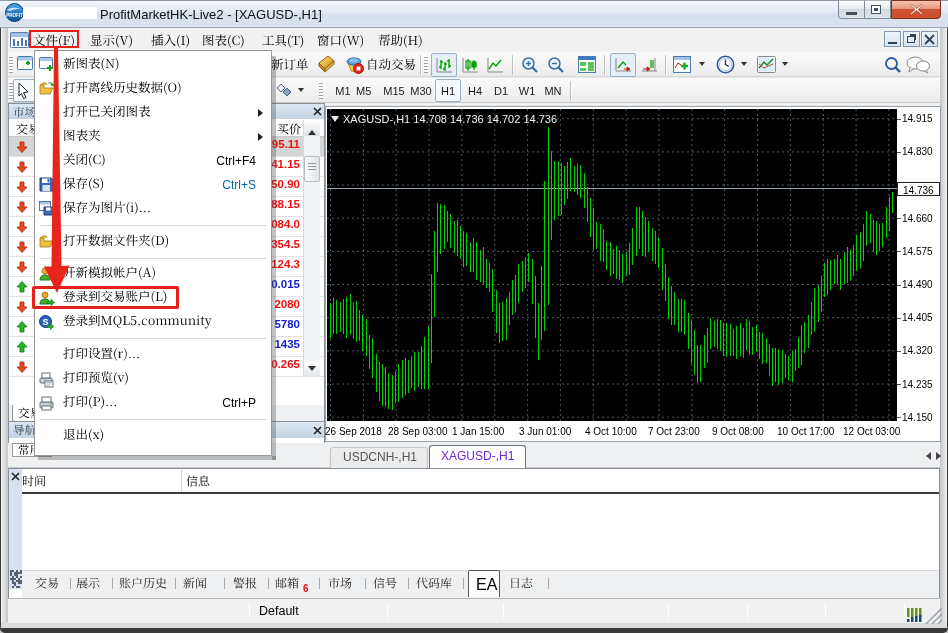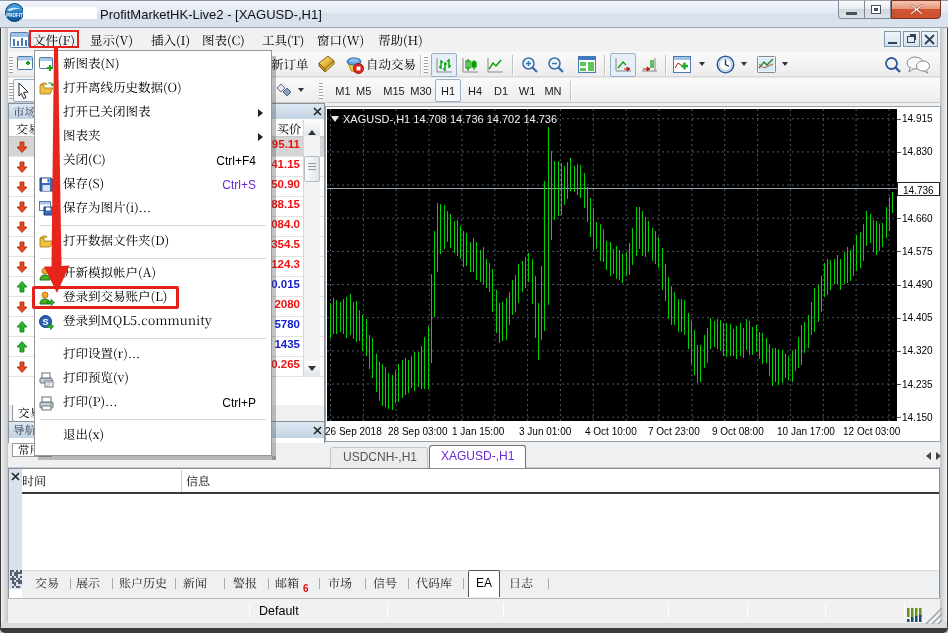--- a/index.html
+++ b/index.html
@@ -274,21 +274,21 @@
 <div class="abs" style="left:897px;top:417px;width:4px;height:1px;background:#555"></div>
 <div class="abs" style="left:897px;top:182px;width:43px;height:14px;background:#fff;border:1px solid #222"></div>
 <div class="abs ptxt" style="left:903px;top:185px">14.736</div>
 <div class="abs ptxt" style="left:325px;top:426px">26 Sep 2018</div>
 <div class="abs ptxt" style="left:388px;top:426px">28 Sep 03:00</div>
 <div class="abs ptxt" style="left:452px;top:426px">1 Jan 15:00</div>
 <div class="abs ptxt" style="left:519px;top:426px">3 Jun 01:00</div>
 <div class="abs ptxt" style="left:585px;top:426px">4 Oct 10:00</div>
 <div class="abs ptxt" style="left:648px;top:426px">7 Oct 23:00</div>
 <div class="abs ptxt" style="left:712px;top:426px">9 Oct 08:00</div>
-<div class="abs ptxt" style="left:777px;top:426px">10 Jan 17:00</div>
+<div class="abs ptxt" style="left:777px;top:426px">10 Oct 17:00</div>
 <div class="abs ptxt" style="left:843px;top:426px">12 Oct 03:00</div>
 <div class="abs" style="left:8px;top:443px;width:932px;height:25px;background:#eff0f1;border-bottom:1px solid #c8c8c8"></div>
 <div class="abs" style="left:330px;top:447px;width:98px;height:21px;border:1px solid #c4c4c4;border-bottom:none;background:#ebecee;border-radius:3px 3px 0 0"></div>
 <div class="abs" style="left:343px;top:450px;font-size:12px;color:#555">USDCNH-,H1</div>
 <div class="abs" style="left:429px;top:445px;width:97px;height:23px;border:1px solid #707070;border-bottom:none;background:#fff;border-radius:3px 3px 0 0"></div>
 <div class="abs" style="left:441px;top:449px;font-size:12px;color:#6d28d9">XAGUSD-,H1</div>
 <div class="abs" style="left:922px;top:452px;width:0;height:0;border:4px solid transparent;border-right:5px solid #444"></div>
 <div class="abs" style="left:936px;top:452px;width:0;height:0;border:4px solid transparent;border-left:5px solid #444"></div>
 <div class="abs" style="left:8px;top:103px;width:317px;height:340px;background:#fff;border:1px solid #8a9098"></div>
 <div class="abs" style="left:9px;top:104px;width:315px;height:15px;background:linear-gradient(#dde7f2,#c3d3e4)"></div>
@@ -473,21 +473,21 @@
 <div class="abs" style="left:175px;top:578px;width:1px;height:11px;background:#aaa"></div>
 <div class="abs" style="left:224px;top:578px;width:1px;height:11px;background:#aaa"></div>
 <div class="abs" style="left:268px;top:578px;width:1px;height:11px;background:#aaa"></div>
 <div class="abs" style="left:319px;top:578px;width:1px;height:11px;background:#aaa"></div>
 <div class="abs" style="left:365px;top:578px;width:1px;height:11px;background:#aaa"></div>
 <div class="abs" style="left:408px;top:578px;width:1px;height:11px;background:#aaa"></div>
 <div class="abs" style="left:463px;top:578px;width:1px;height:11px;background:#aaa"></div>
 <div class="abs" style="left:548px;top:578px;width:1px;height:11px;background:#aaa"></div>
 <div class="abs" style="left:303px;top:583px;font-size:10px;color:#e01010;font-weight:bold">6</div>
 <div class="abs" style="left:468px;top:570px;width:32px;height:27px;background:#fff;border:1px solid #555;border-bottom:none;border-radius:2px 2px 0 0"></div>
-<div class="abs" style="left:476px;top:576px;font-size:12px;color:#000">EA</div>
+<div class="abs" style="left:476px;top:576px;font-size:16px;color:#000">EA</div>
 <div class="abs" style="left:8px;top:598px;width:932px;height:25px;background:#f1f1f1;border-top:1px solid #b8b8b8"></div>
 <div class="abs" style="left:259px;top:604px;font-size:12.5px;color:#000">Default</div>
 <div class="abs" style="left:249px;top:603px;width:1px;height:15px;background:#b0b0b0;border-right:1px solid #fff"></div>
 <div class="abs" style="left:387px;top:603px;width:1px;height:15px;background:#b0b0b0;border-right:1px solid #fff"></div>
 <div class="abs" style="left:503px;top:603px;width:1px;height:15px;background:#b0b0b0;border-right:1px solid #fff"></div>
 <div class="abs" style="left:668px;top:603px;width:1px;height:15px;background:#b0b0b0;border-right:1px solid #fff"></div>
 <div class="abs" style="left:747px;top:603px;width:1px;height:15px;background:#b0b0b0;border-right:1px solid #fff"></div>
 <div class="abs" style="left:825px;top:603px;width:1px;height:15px;background:#b0b0b0;border-right:1px solid #fff"></div>
 <div class="abs" style="left:904px;top:603px;width:1px;height:15px;background:#b0b0b0;border-right:1px solid #fff"></div>
 <svg class="abs" style="left:907px;top:607px" width="16" height="16">
@@ -535,21 +535,21 @@
 <div class="abs" style="left:200px;top:154px;width:56px;text-align:right;font-size:12px;color:#000">Ctrl+F4</div>
 <svg style="position:absolute;left:63px;top:176.775px;overflow:visible" width="43" height="15">
     <path d="M10.9 5.8 10.4 6.6H8.2V4.8H9.9V5.4H10.1C10.3 5.4 10.8 5.2 10.8 5.2V1.8C11.0 1.8 11.2 1.7 11.3 1.6L10.3 0.8L9.8 1.3H5.8L4.9 0.9V5.6H5.0C5.3 5.6 5.7 5.4 5.7 5.3V4.8H7.4V6.6H3.5L3.6 7.0H6.9C6.2 8.5 4.9 10.1 3.3 11.1L3.5 11.3C5.1 10.4 6.5 9.3 7.4 7.9V12.0H7.5C7.9 12.0 8.2 11.8 8.2 11.7V7.3C8.9 8.9 10.2 10.3 11.4 11.1C11.6 10.7 11.8 10.5 12.2 10.4L12.2 10.3C10.8 9.7 9.2 8.4 8.3 7.0H11.7C11.9 7.0 12.0 6.9 12.0 6.8C11.6 6.4 10.9 5.8 10.9 5.8ZM9.9 1.7V4.5H5.7V1.7ZM3.2 4.0 2.8 3.8C3.2 3.0 3.6 2.1 3.9 1.2C4.2 1.2 4.4 1.1 4.4 0.9L3.1 0.5C2.5 2.9 1.4 5.3 0.4 6.8L0.5 6.9C1.1 6.4 1.6 5.8 2.1 5.0V12.0H2.2C2.5 12.0 2.8 11.8 2.9 11.7V4.2C3.1 4.2 3.2 4.1 3.2 4.0Z M23.1 1.8 22.5 2.5H17.7C17.9 2.0 18.1 1.6 18.3 1.1C18.6 1.1 18.7 1.1 18.8 0.9L17.5 0.5C17.3 1.2 17.1 1.8 16.8 2.5H13.4L13.5 2.9H16.6C15.8 4.8 14.7 6.6 13.1 7.9L13.2 8.1C14.0 7.6 14.7 7.0 15.3 6.3V12.0H15.4C15.8 12.0 16.1 11.7 16.1 11.5V5.7C16.3 5.7 16.4 5.6 16.5 5.5L16.1 5.3C16.7 4.6 17.1 3.7 17.6 2.9H23.9C24.1 2.9 24.2 2.8 24.3 2.7C23.8 2.3 23.1 1.8 23.1 1.8ZM23.1 6.7 22.5 7.5H20.8V6.7C21.1 6.6 21.2 6.5 21.2 6.4L21.0 6.3C21.7 5.9 22.5 5.4 23.0 4.9C23.3 4.9 23.5 4.9 23.6 4.8L22.6 3.9L22.1 4.4H17.5L17.6 4.8H22.0C21.6 5.3 21.0 5.9 20.6 6.3L20.0 6.2V7.5H16.8L16.9 7.8H20.0V10.7C20.0 10.9 19.9 11.0 19.7 11.0C19.4 11.0 18.1 10.9 18.1 10.9V11.1C18.6 11.2 19.0 11.3 19.2 11.4C19.4 11.5 19.4 11.7 19.5 12.0C20.6 11.9 20.8 11.5 20.8 10.8V7.8H23.9C24.0 7.8 24.1 7.8 24.2 7.7C23.8 7.3 23.1 6.7 23.1 6.7Z M27.0 7.2C27.0 4.9 27.5 3.2 29.2 1.0L28.9 0.8C27.1 2.7 26.1 4.7 26.1 7.2C26.1 9.7 27.1 11.7 28.9 13.7L29.2 13.5C27.6 11.2 27.0 9.6 27.0 7.2Z M32.9 11.2C34.8 11.2 36.0 10.2 36.0 8.7C36.0 7.4 35.4 6.7 33.5 5.9L33.0 5.7C32.0 5.3 31.4 4.7 31.4 3.8C31.4 2.7 32.2 2.2 33.4 2.2C33.9 2.2 34.3 2.2 34.7 2.5L35.0 4.1H35.5L35.6 2.4C35.0 1.9 34.3 1.7 33.4 1.7C31.7 1.7 30.4 2.5 30.4 4.1C30.4 5.3 31.2 6.1 32.7 6.8L33.2 7.0C34.6 7.5 35.0 8.0 35.0 8.9C35.0 10.1 34.1 10.8 32.8 10.8C32.1 10.8 31.7 10.7 31.1 10.4L30.8 8.6H30.3L30.2 10.5C30.8 10.9 31.8 11.2 32.9 11.2Z M39.2 7.2C39.2 9.6 38.7 11.2 37.0 13.5L37.2 13.7C39.1 11.8 40.1 9.7 40.1 7.2C40.1 4.7 39.1 2.7 37.2 0.8L37.0 1.0C38.6 3.2 39.2 4.9 39.2 7.2Z" fill="#000"></path>
   </svg>
 <svg class="abs" style="left:39px;top:177px" width="16" height="16">
     <path d="M1 1 H12 L14 3 V14 H1Z" fill="#3a6ab8" stroke="#1a3a78"></path>
     <rect x="3" y="1.5" width="8" height="4.5" fill="#fff"></rect>
     <rect x="3.5" y="8" width="7.5" height="6" fill="#d8e4f4"></rect>
     <rect x="8.5" y="2" width="2" height="3.5" fill="#3a6ab8"></rect>
   </svg>
-<div class="abs" style="left:200px;top:178px;width:56px;text-align:right;font-size:12px;color:#6d28d9">Ctrl+S</div>
+<div class="abs" style="left:200px;top:178px;width:56px;text-align:right;font-size:12px;color:#0369a1">Ctrl+S</div>
 <svg style="position:absolute;left:63px;top:200.82500000000002px;overflow:visible" width="90" height="15">
     <path d="M10.9 5.8 10.4 6.6H8.2V4.8H9.9V5.4H10.1C10.3 5.4 10.8 5.2 10.8 5.2V1.8C11.0 1.8 11.2 1.7 11.3 1.6L10.3 0.8L9.8 1.3H5.8L4.9 0.9V5.6H5.0C5.3 5.6 5.7 5.4 5.7 5.3V4.8H7.4V6.6H3.5L3.6 7.0H6.9C6.2 8.5 4.9 10.1 3.3 11.1L3.5 11.3C5.1 10.4 6.5 9.3 7.4 7.9V12.0H7.5C7.9 12.0 8.2 11.8 8.2 11.7V7.3C8.9 8.9 10.2 10.3 11.4 11.1C11.6 10.7 11.8 10.5 12.2 10.4L12.2 10.3C10.8 9.7 9.2 8.4 8.3 7.0H11.7C11.9 7.0 12.0 6.9 12.0 6.8C11.6 6.4 10.9 5.8 10.9 5.8ZM9.9 1.7V4.5H5.7V1.7ZM3.2 4.0 2.8 3.8C3.2 3.0 3.6 2.1 3.9 1.2C4.2 1.2 4.4 1.1 4.4 0.9L3.1 0.5C2.5 2.9 1.4 5.3 0.4 6.8L0.5 6.9C1.1 6.4 1.6 5.8 2.1 5.0V12.0H2.2C2.5 12.0 2.8 11.8 2.9 11.7V4.2C3.1 4.2 3.2 4.1 3.2 4.0Z M23.1 1.8 22.5 2.5H17.7C17.9 2.0 18.1 1.6 18.3 1.1C18.6 1.1 18.7 1.1 18.8 0.9L17.5 0.5C17.3 1.2 17.1 1.8 16.8 2.5H13.4L13.5 2.9H16.6C15.8 4.8 14.7 6.6 13.1 7.9L13.2 8.1C14.0 7.6 14.7 7.0 15.3 6.3V12.0H15.4C15.8 12.0 16.1 11.7 16.1 11.5V5.7C16.3 5.7 16.4 5.6 16.5 5.5L16.1 5.3C16.7 4.6 17.1 3.7 17.6 2.9H23.9C24.1 2.9 24.2 2.8 24.3 2.7C23.8 2.3 23.1 1.8 23.1 1.8ZM23.1 6.7 22.5 7.5H20.8V6.7C21.1 6.6 21.2 6.5 21.2 6.4L21.0 6.3C21.7 5.9 22.5 5.4 23.0 4.9C23.3 4.9 23.5 4.9 23.6 4.8L22.6 3.9L22.1 4.4H17.5L17.6 4.8H22.0C21.6 5.3 21.0 5.9 20.6 6.3L20.0 6.2V7.5H16.8L16.9 7.8H20.0V10.7C20.0 10.9 19.9 11.0 19.7 11.0C19.4 11.0 18.1 10.9 18.1 10.9V11.1C18.6 11.2 19.0 11.3 19.2 11.4C19.4 11.5 19.4 11.7 19.5 12.0C20.6 11.9 20.8 11.5 20.8 10.8V7.8H23.9C24.0 7.8 24.1 7.8 24.2 7.7C23.8 7.3 23.1 6.7 23.1 6.7Z M31.9 5.8 31.7 5.9C32.3 6.6 32.9 7.7 33.0 8.6C33.9 9.3 34.7 7.3 31.9 5.8ZM27.3 1.0 27.1 1.1C27.7 1.6 28.4 2.6 28.6 3.3C29.5 4.0 30.2 2.1 27.3 1.0ZM31.8 1.0C32.1 1.0 32.2 0.8 32.2 0.7L30.9 0.5C30.9 1.7 30.9 2.8 30.7 4.0H25.8L25.9 4.3H30.7C30.3 7.0 29.2 9.6 25.5 11.7L25.7 11.9C29.9 9.8 31.2 7.1 31.6 4.3H35.5C35.3 7.4 35.0 10.3 34.5 10.7C34.4 10.9 34.2 10.9 34.0 10.9C33.6 10.9 32.4 10.8 31.7 10.7L31.7 10.9C32.3 11.0 33.0 11.2 33.3 11.3C33.5 11.5 33.6 11.7 33.6 11.9C34.2 11.9 34.8 11.8 35.2 11.3C35.8 10.7 36.2 7.8 36.3 4.4C36.6 4.4 36.7 4.3 36.8 4.2L35.9 3.4L35.4 4.0H31.6C31.7 3.0 31.8 2.0 31.8 1.0Z M42.7 7.0 42.7 7.2C43.7 7.4 44.5 7.9 44.8 8.3C45.6 8.5 45.8 6.9 42.7 7.0ZM41.4 8.6 41.4 8.8C43.3 9.2 45.0 9.9 45.7 10.5C46.6 10.7 46.8 8.8 41.4 8.6ZM47.8 1.6V10.8H39.7V1.6ZM39.7 11.6V11.1H47.8V11.9H47.9C48.2 11.9 48.6 11.7 48.6 11.6V1.8C48.9 1.7 49.1 1.7 49.1 1.5L48.1 0.7L47.6 1.3H39.8L38.9 0.8V12.0H39.0C39.4 12.0 39.7 11.8 39.7 11.6ZM43.4 2.2 42.2 1.7C41.9 2.9 41.2 4.4 40.3 5.4L40.4 5.6C41.0 5.1 41.5 4.5 42.0 3.9C42.3 4.5 42.8 5.1 43.3 5.6C42.4 6.3 41.2 7.0 40.0 7.4L40.1 7.6C41.5 7.2 42.8 6.6 43.8 5.9C44.7 6.6 45.7 7.0 46.8 7.3C46.9 7.0 47.2 6.7 47.5 6.7L47.5 6.5C46.4 6.3 45.3 6.0 44.4 5.5C45.1 4.9 45.8 4.2 46.2 3.5C46.5 3.5 46.7 3.5 46.8 3.4L45.9 2.6L45.3 3.1H42.6C42.7 2.8 42.8 2.6 42.9 2.3C43.2 2.3 43.3 2.3 43.4 2.2ZM42.2 3.7 42.4 3.4H45.3C44.9 4.0 44.4 4.6 43.8 5.2C43.1 4.8 42.6 4.3 42.2 3.7Z M56.9 0.5V3.9H53.5V1.4C53.8 1.4 53.9 1.2 54.0 1.1L52.7 0.9V5.3C52.7 7.8 52.3 10.2 50.5 11.8L50.6 12.0C52.5 10.7 53.2 8.9 53.4 7.0H57.7V12.0H57.8C58.1 12.0 58.5 11.8 58.5 11.8V7.1C58.8 7.1 59.0 7.0 59.1 6.9L58.0 6.1L57.6 6.6H53.5C53.5 6.2 53.5 5.8 53.5 5.3V4.2H61.6C61.8 4.2 61.9 4.2 62.0 4.0C61.5 3.6 60.9 3.1 60.9 3.1L60.2 3.9H57.7V0.9C58.0 0.9 58.1 0.8 58.1 0.6Z M64.5 7.2C64.5 4.9 65.0 3.2 66.7 1.0L66.5 0.8C64.5 2.7 63.6 4.7 63.6 7.2C63.6 9.7 64.5 11.7 66.5 13.7L66.7 13.5C65.0 11.2 64.5 9.6 64.5 7.2Z M69.1 2.8C69.5 2.8 69.8 2.5 69.8 2.1C69.8 1.7 69.5 1.4 69.1 1.4C68.7 1.4 68.4 1.7 68.4 2.1C68.4 2.5 68.7 2.8 69.1 2.8ZM68.6 11.0H70.7V10.7L69.7 10.6C69.7 9.8 69.7 8.8 69.7 8.1V6.2L69.7 4.5L69.6 4.4L67.5 4.9V5.2L68.6 5.3C68.6 5.9 68.7 6.5 68.7 7.4V8.1C68.7 8.8 68.7 9.8 68.6 10.6L67.6 10.7V11.0Z M73.7 7.2C73.7 9.6 73.2 11.2 71.6 13.5L71.8 13.7C73.7 11.8 74.6 9.7 74.6 7.2C74.6 4.7 73.7 2.7 71.8 0.8L71.6 1.0C73.2 3.2 73.7 4.9 73.7 7.2Z M77.8 11.2C78.2 11.2 78.6 10.8 78.6 10.4C78.6 10.0 78.2 9.7 77.8 9.7C77.3 9.7 77.0 10.0 77.0 10.4C77.0 10.8 77.3 11.2 77.8 11.2Z M81.9 11.2C82.3 11.2 82.7 10.8 82.7 10.4C82.7 10.0 82.3 9.7 81.9 9.7C81.4 9.7 81.1 10.0 81.1 10.4C81.1 10.8 81.4 11.2 81.9 11.2Z M86.0 11.2C86.4 11.2 86.7 10.8 86.7 10.4C86.7 10.0 86.4 9.7 86.0 9.7C85.5 9.7 85.2 10.0 85.2 10.4C85.2 10.8 85.5 11.2 86.0 11.2Z" fill="#000"></path>
   </svg>
 <svg class="abs" style="left:39px;top:201px" width="16" height="16">
     <rect x="0.5" y="0.5" width="11" height="9" fill="#fff" stroke="#4a7ab0"></rect>
     <rect x="1" y="1" width="10" height="2.5" fill="#a8c8e8"></rect>
     <path d="M5 6 H13 L14 7 V14 H5Z" fill="#3a6ab8" stroke="#1a3a78"></path>
     <rect x="7" y="6.5" width="4.5" height="3" fill="#fff"></rect>
   </svg>
 <div class="abs" style="left:40px;top:225px;width:226px;height:1px;background:#d8d8d8"></div>

